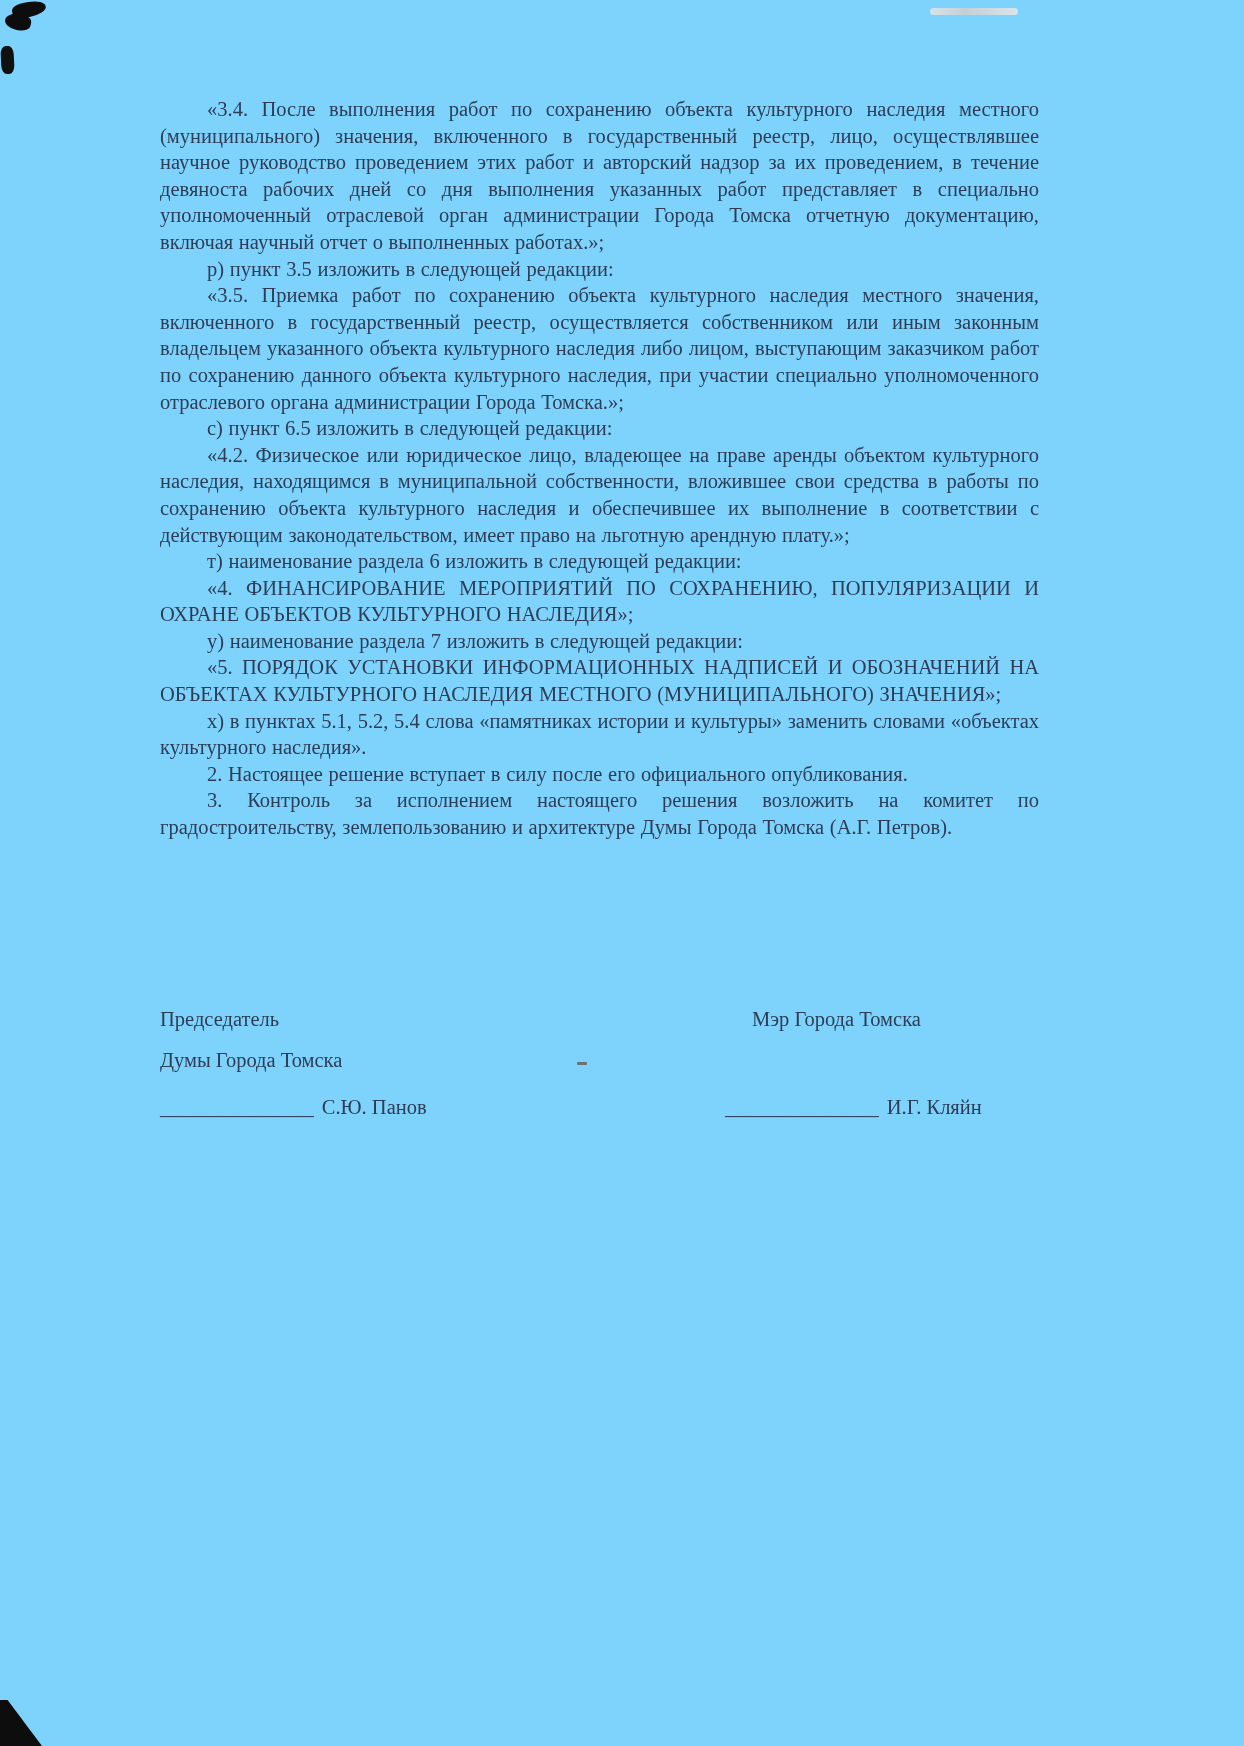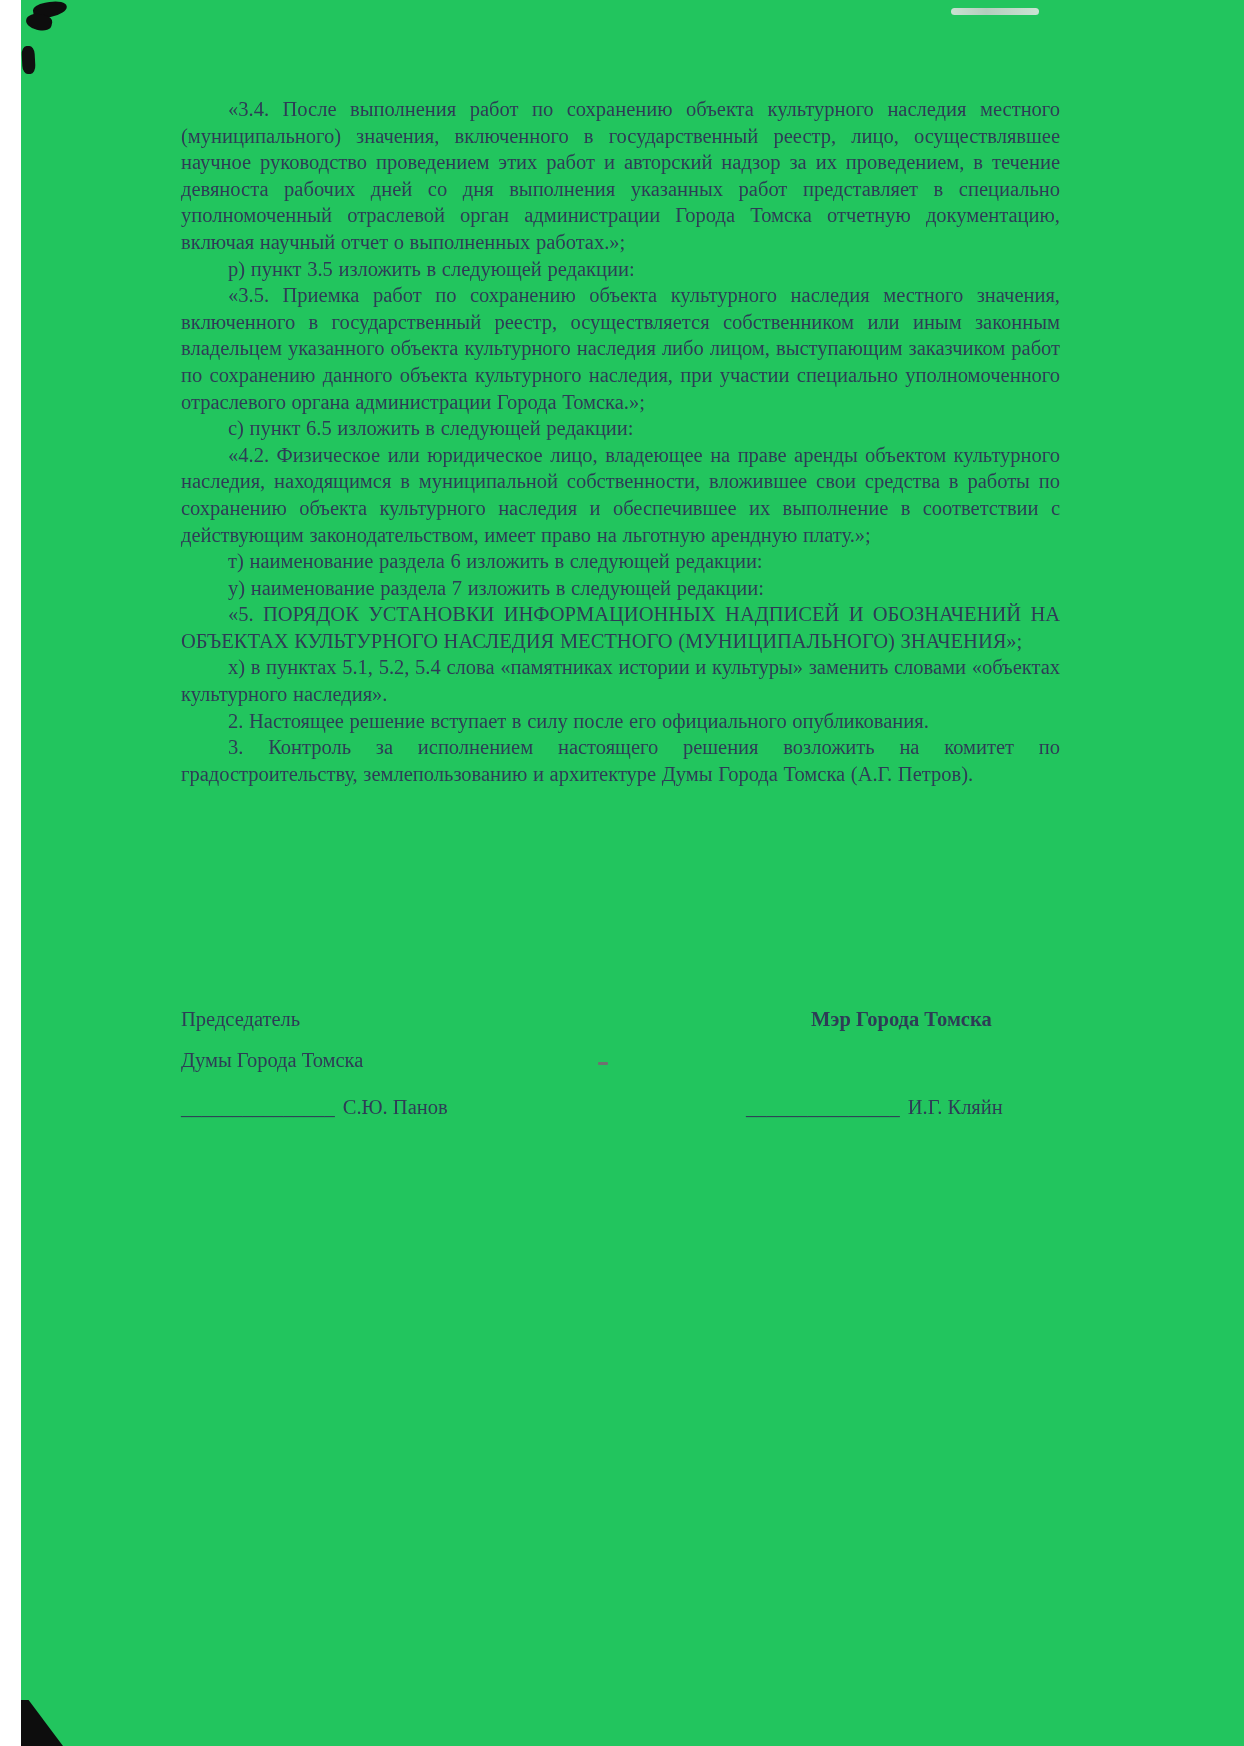--- a/index.html
+++ b/index.html
@@ -6,22 +6,21 @@
   body{
     width:1244px;height:1746px;
     background:#ffffff;
     position:relative;
     overflow:hidden;
     font-family:"Liberation Serif","DejaVu Serif",serif;
     color:#2e3c56;
   }
   .page{
     position:absolute;inset:0;
-    background:#22c55e;
-    margin-left:21px;
+    background:#7dd3fc;
   }
   
   .doc{
     position:absolute;
     left:160px;top:96px;width:879px;
     font-size:20.5px;line-height:26.6px;
     text-align:justify;
     word-spacing:0.5px;
   }
   .doc p{margin:0;text-indent:47px;}
@@ -55,31 +54,32 @@
   <div class="art art-tr"></div>
   <div class="art art-dash"></div>
 
   <main class="doc">
     <p>«3.4. После выполнения работ по сохранению объекта культурного наследия местного (муниципального) значения, включенного в государственный реестр, лицо, осуществлявшее научное руководство проведением этих работ и авторский надзор за их проведением, в течение девяноста рабочих дней со дня выполнения указанных работ представляет в специально уполномоченный отраслевой орган администрации Города Томска отчетную документацию, включая научный отчет о выполненных работах.»;</p>
     <p>р) пункт 3.5 изложить в следующей редакции:</p>
     <p>«3.5. Приемка работ по сохранению объекта культурного наследия местного значения, включенного в государственный реестр, осуществляется собственником или иным законным владельцем указанного объекта культурного наследия либо лицом, выступающим заказчиком работ по сохранению данного объекта культурного наследия, при участии специально уполномоченного отраслевого органа администрации Города Томска.»;</p>
     <p>с) пункт 6.5 изложить в следующей редакции:</p>
     <p>«4.2. Физическое или юридическое лицо, владеющее на праве аренды объектом культурного наследия, находящимся в муниципальной собственности, вложившее свои средства в работы по сохранению объекта культурного наследия и обеспечившее их выполнение в соответствии с действующим законодательством, имеет право на льготную арендную плату.»;</p>
     <p>т) наименование раздела 6 изложить в следующей редакции:</p>
+    <p>«4. ФИНАНСИРОВАНИЕ МЕРОПРИЯТИЙ ПО СОХРАНЕНИЮ, ПОПУЛЯРИЗАЦИИ И ОХРАНЕ ОБЪЕКТОВ КУЛЬТУРНОГО НАСЛЕДИЯ»;</p>
     <p>у) наименование раздела 7 изложить в следующей редакции:</p>
     <p>«5. ПОРЯДОК УСТАНОВКИ ИНФОРМАЦИОННЫХ НАДПИСЕЙ И ОБОЗНАЧЕНИЙ НА ОБЪЕКТАХ КУЛЬТУРНОГО НАСЛЕДИЯ МЕСТНОГО (МУНИЦИПАЛЬНОГО) ЗНАЧЕНИЯ»;</p>
     <p>х) в пунктах 5.1, 5.2, 5.4 слова «памятниках истории и культуры» заменить словами «объектах культурного наследия».</p>
     <p>2. Настоящее решение вступает в силу после его официального опубликования.</p>
     <p>3. Контроль за исполнением настоящего решения возложить на комитет по градостроительству, землепользованию и архитектуре Думы Города Томска (А.Г. Петров).</p>
   </main>
 
   <section class="sig">
     <div class="sig-line" style="top:0;">
       <span>Председатель</span>
-      <span class="sig-right" style="left:630px;font-weight:bold;">Мэр Города Томска</span>
+      <span class="sig-right" style="left:592px;">Мэр Города Томска</span>
     </div>
     <div class="sig-line" style="top:41px;">
       <span>Думы Города Томска</span>
     </div>
     <div class="sig-line" style="top:88px;">
       <span>
         <span>_______________</span><span class="sig-name">С.Ю. Панов</span>
       </span>
       <span class="sig-right" style="left:565px;text-align:right;">
         <span>_______________</span><span class="sig-name">И.Г. Кляйн</span>

